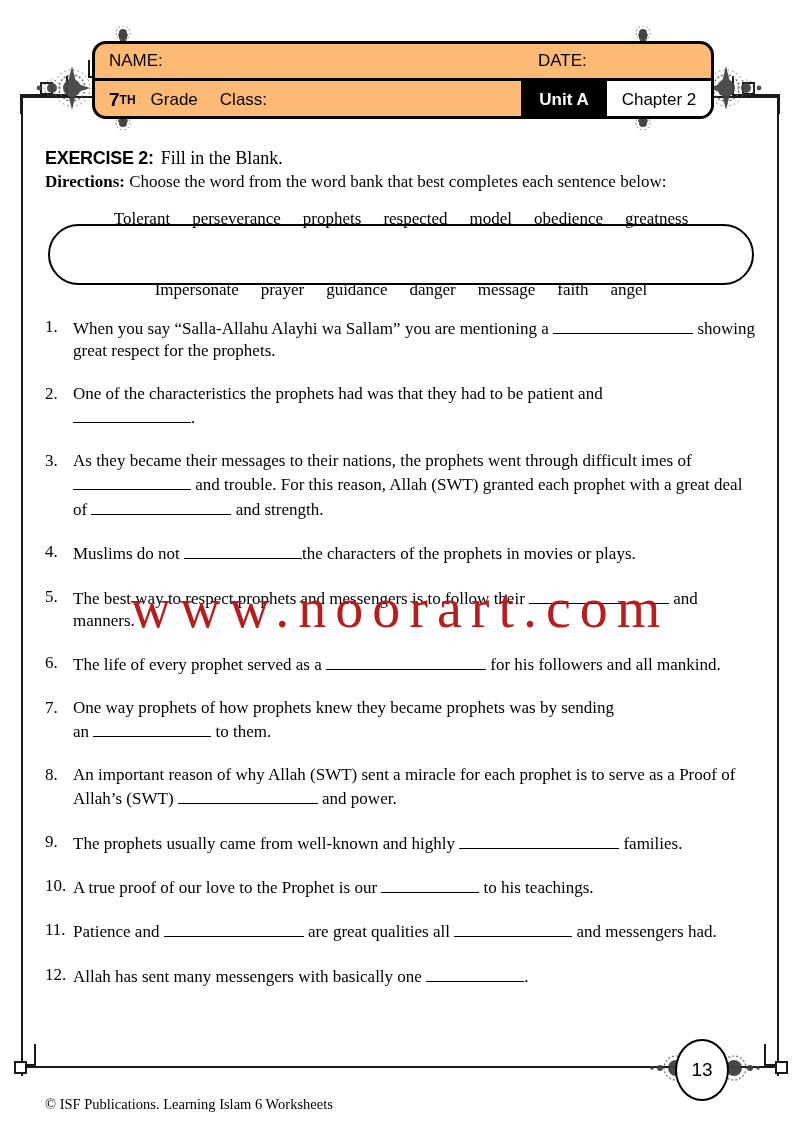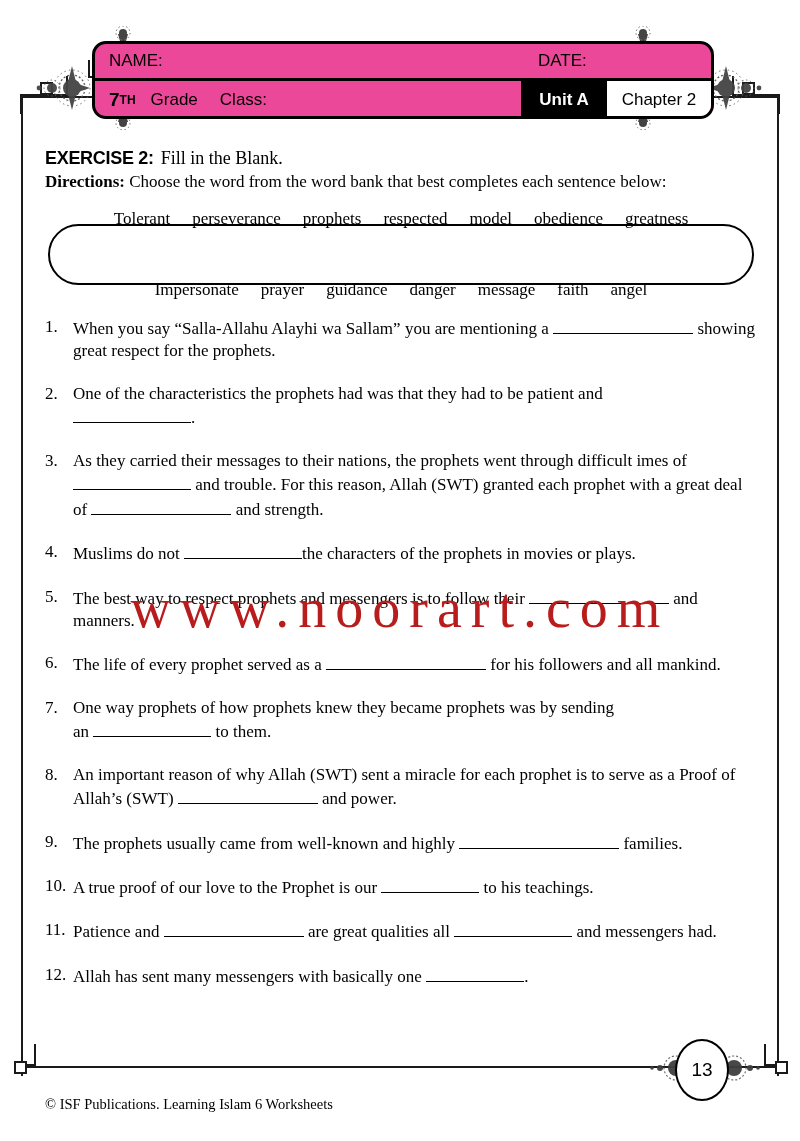--- a/index.html
+++ b/index.html
@@ -69,21 +69,21 @@
 
   
   .header-box {
     position: absolute;
     left: 92px;
     top: 41px;
     width: 622px;
     height: 78px;
     border: 3px solid #000;
     border-radius: 14px;
-    background: #ec4899;
+    background: #fdba74;
     box-sizing: border-box;
     overflow: hidden;
     z-index: 6;
   }
   .hb-row1 {
     height: 37px;
     display: flex;
     align-items: center;
     border-bottom: 3px solid #000;
     box-sizing: border-box;
@@ -434,21 +434,21 @@
       <div class="q">
         <div class="q-num">1.</div>
         <div class="q-body"><span>When you say “Salla-Allahu Alayhi wa Sallam” you are mentioning a </span><span class="blank b-lg"></span><span> showing great respect for the prophets.</span></div>
       </div>
       <div class="q">
         <div class="q-num">2.</div>
         <div class="q-body"><span>One of the characteristics the prophets had was that they had to be patient and</span><br><span class="blank b-md"></span><span>.</span></div>
       </div>
       <div class="q">
         <div class="q-num">3.</div>
-        <div class="q-body"><span>As they carried their messages to their nations, the prophets went through difficult imes of </span><span class="blank b-md"></span><span> and trouble. For this reason, Allah (SWT) granted  each prophet with a great deal of </span><span class="blank b-lg"></span><span> and strength.</span></div>
+        <div class="q-body"><span>As they became their messages to their nations, the prophets went through difficult imes of </span><span class="blank b-md"></span><span> and trouble. For this reason, Allah (SWT) granted  each prophet with a great deal of </span><span class="blank b-lg"></span><span> and strength.</span></div>
       </div>
       <div class="q">
         <div class="q-num">4.</div>
         <div class="q-body"><span>Muslims do not </span><span class="blank b-md"></span><span>the characters of the prophets in movies or plays.</span></div>
       </div>
       <div class="q">
         <div class="q-num">5.</div>
         <div class="q-body"><span>The best way to respect prophets and messengers is to follow their  </span><span class="blank b-lg"></span><span> and manners.</span></div>
       </div>
       <div class="q">

